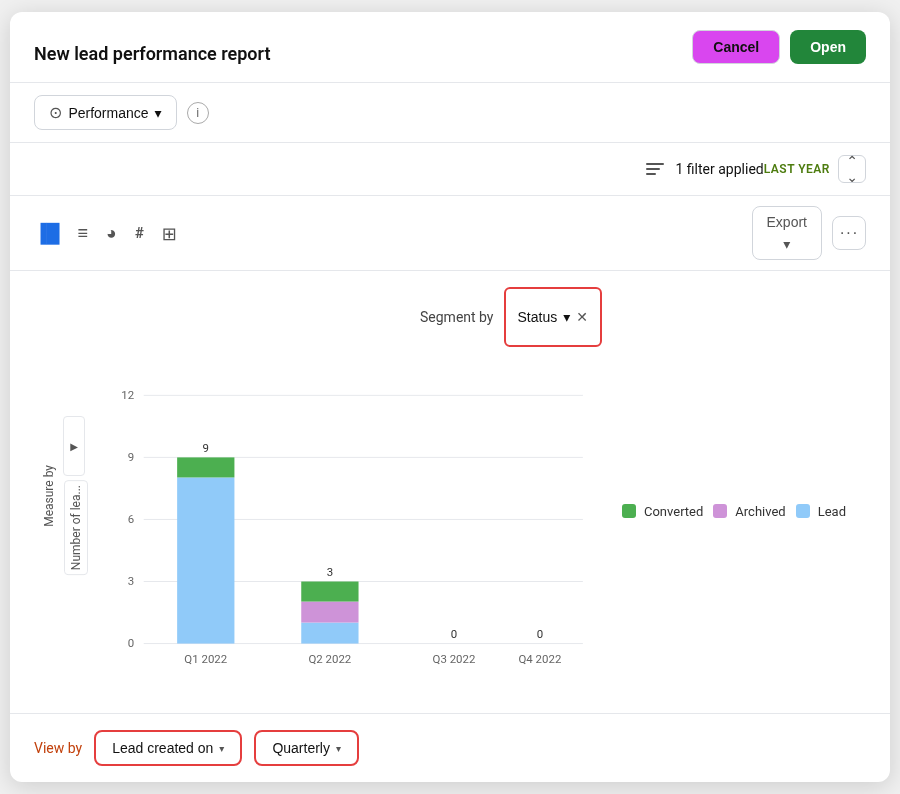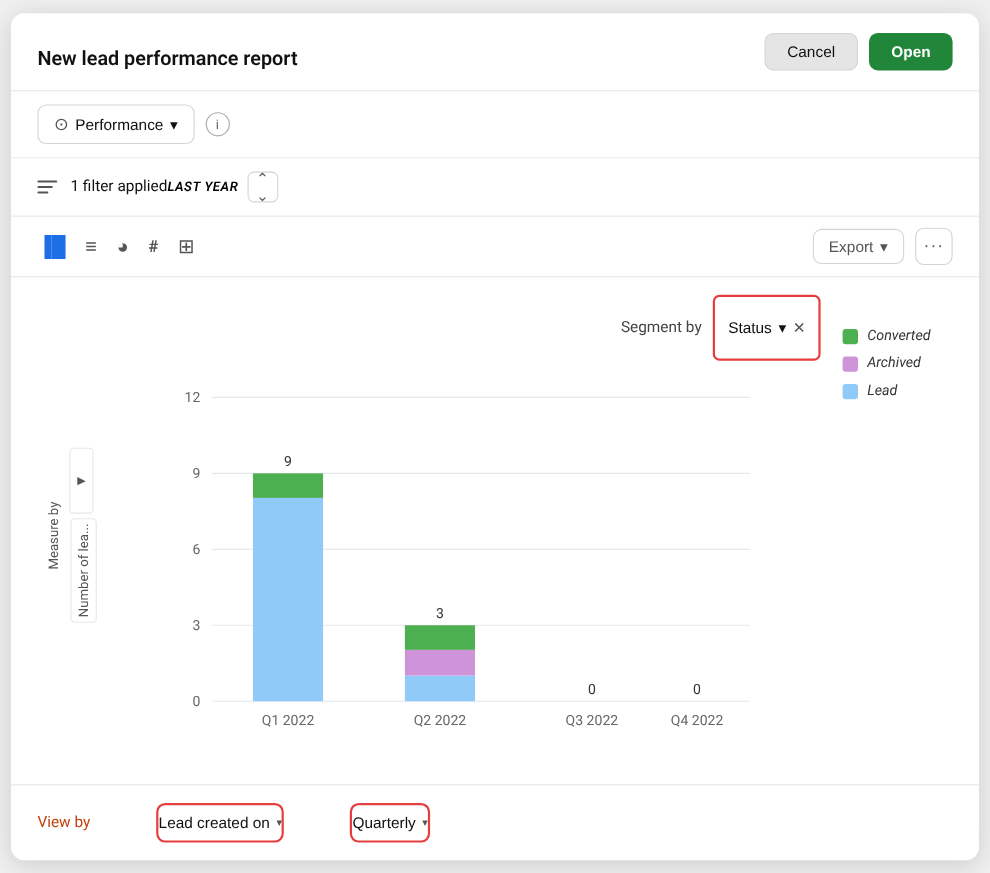--- a/index.html
+++ b/index.html
@@ -34,24 +34,24 @@
       font-weight: 600;
       color: #111;
     }
     .header-buttons {
       display: flex;
       gap: 10px;
     }
     .btn-cancel {
       padding: 8px 20px;
       border: 1.5px solid #d1d5db;
-      background: #e5e5e5;
-      border-radius: 8px;
-      font-size: 14px;
-      font-weight: 400;
+      background: #d946ef;
+      border-radius: 8px;
+      font-size: 14px;
+      font-weight: 700;
       color: #111;
       cursor: pointer;
     }
     .btn-save {
       padding: 8px 20px;
       border: none;
       background: #22863a;
       border-radius: 8px;
       font-size: 14px;
       font-weight: 600;
@@ -92,21 +92,21 @@
       align-items: center;
       justify-content: center;
       font-size: 12px;
       color: #666;
       cursor: pointer;
     }
     
     .filter-bar {
       display: flex;
       align-items: center;
-      justify-content: flex-start;
+      justify-content: flex-end;
       padding: 12px 24px;
       border-bottom: 1px solid #e5e7eb;
       background: #fff;
     }
     .filter-left {
       display: flex;
       align-items: center;
       gap: 12px;
     }
     .filter-icon {
@@ -130,24 +130,23 @@
       font-weight: 400;
     }
     .filter-right {
       display: flex;
       align-items: center;
       gap: 8px;
     }
     .last-year-text {
       font-size: 12px;
       font-weight: 600;
-      color: #000000;
+      color: #4d7c0f;
       letter-spacing: 0.5px;
       text-transform: uppercase;
-      font-style: italic;
     }
     .sort-btn {
       width: 28px;
       height: 28px;
       border: 1.5px solid #d1d5db;
       border-radius: 6px;
       background: #fff;
       display: flex;
       align-items: center;
       justify-content: center;
@@ -185,20 +184,21 @@
       display: flex;
       align-items: center;
       gap: 6px;
       padding: 7px 14px;
       border: 1.5px solid #d1d5db;
       background: #fff;
       border-radius: 8px;
       font-size: 14px;
       color: #555;
       cursor: pointer;
+      flex-direction: column;
     }
     .more-btn {
       width: 34px;
       height: 34px;
       border: 1.5px solid #d1d5db;
       border-radius: 8px;
       background: #fff;
       display: flex;
       align-items: center;
       justify-content: center;
@@ -294,25 +294,23 @@
       flex: 1;
       position: relative;
     }
     svg.bar-chart {
       width: 100%;
       height: 340px;
     }
     
     .legend {
       display: flex;
-      flex-direction: column;
       gap: 10px;
       padding: 30px 20px 0 20px;
       min-width: 110px;
-      font-style: italic;
     }
     .legend-item {
       display: flex;
       align-items: center;
       gap: 8px;
       font-size: 13px;
       color: #333;
     }
     .legend-dot {
       width: 14px;
@@ -330,29 +328,28 @@
       margin-top: 8px;
     }
     .view-by-label {
       font-size: 14px;
       color: #c2410c;
     }
     .view-by-btn {
       display: flex;
       align-items: center;
       gap: 6px;
-      padding: 8px 0;
+      padding: 8px 16px;
       border: 2px solid #e53e3e;
       border-radius: 8px;
       background: #fff;
       font-size: 14px;
       font-weight: 500;
       color: #111;
       cursor: pointer;
-      margin-left: 48px;
     }
     .chevron-down {
       font-size: 10px;
       color: #555;
     }
   </style>
 </head>
 <body>
 
 <div class="modal">

